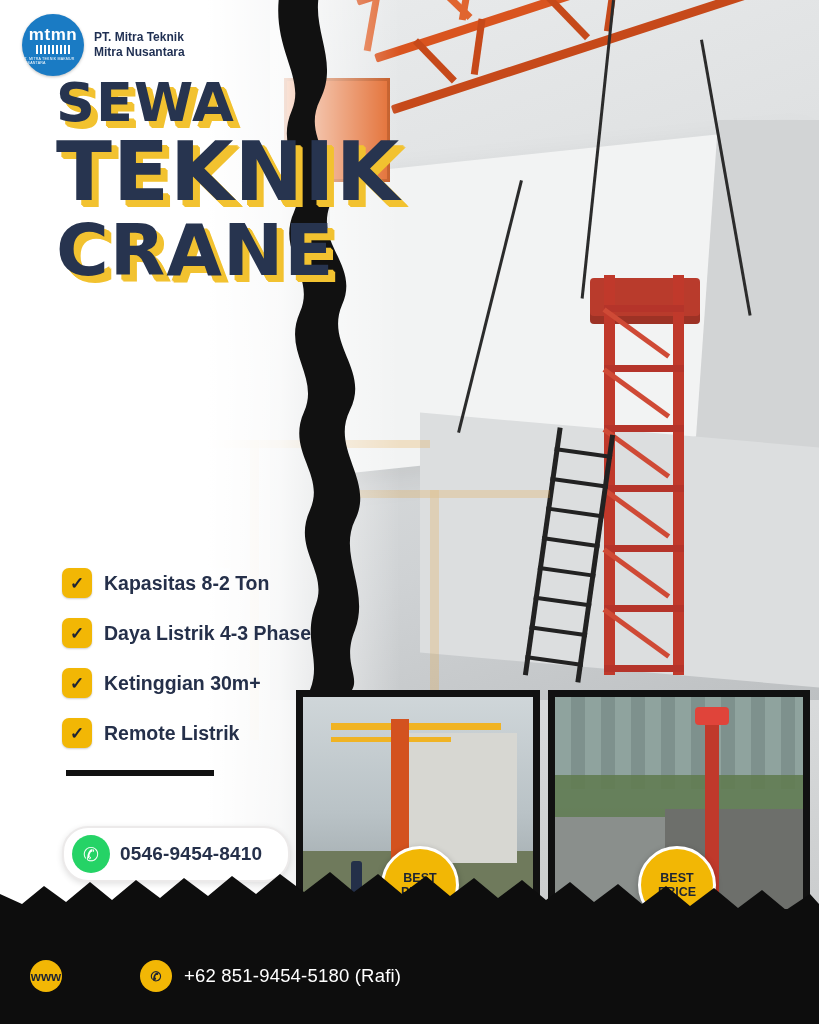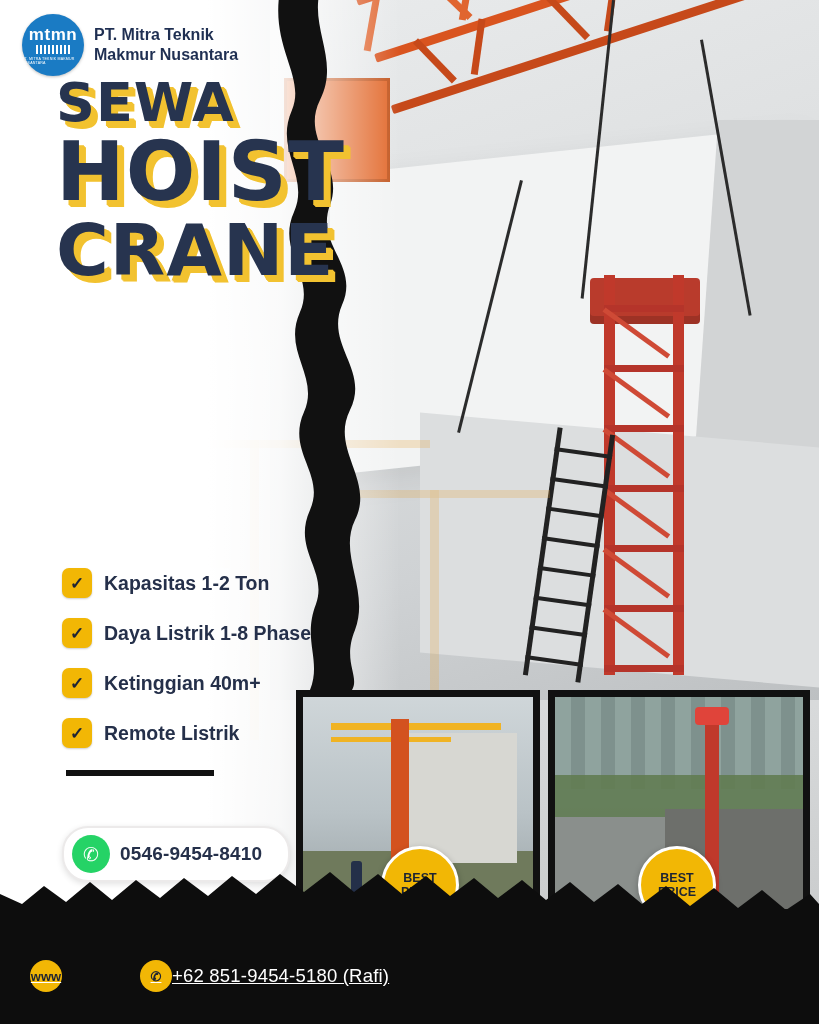--- a/index.html
+++ b/index.html
@@ -112,21 +112,21 @@
     width:62px;height:62px;border-radius:50%;
     background:#1a7bc4;
     display:flex;flex-direction:column;align-items:center;justify-content:center;
     color:#fff;box-shadow:0 1px 3px rgba(0,0,0,.25);
   }
   .logo-badge .mark{font-size:17px;font-weight:bold;letter-spacing:.5px;line-height:1;}
   .logo-badge .sub{font-size:3.6px;margin-top:3px;letter-spacing:.2px;}
   .logo-badge .bars{width:34px;height:9px;margin-top:2px;
     background:repeating-linear-gradient(90deg,#fff 0 2px, #1a7bc4 2px 4px);}
   .logo-text{
-    color:#1f2f52;font-weight:bold;font-size:16px;line-height:1.25;
+    color:#1f2f52;font-weight:bold;font-size:12px;line-height:1.25;
     text-shadow:0 1px 0 rgba(255,255,255,.6);
   }
 
   
   .headline{
     position:absolute;left:56px;top:78px;z-index:30;
   }
   .hl{
     font-family:"DejaVu Sans", sans-serif;
     font-weight:bold;
@@ -218,21 +218,21 @@
   .footer{
     position:absolute;left:0;bottom:0;width:819px;height:112px;background:#0d0d0d;z-index:40;
   }
   .tear{
     position:absolute;left:0;bottom:104px;width:819px;height:60px;z-index:41;
   }
   .footer-row{
     position:absolute;left:0;bottom:0;width:819px;height:96px;
     display:flex;align-items:center;z-index:45;color:#fff;
   }
-  .f-item{display:flex;align-items:center;text-decoration:underline;}
+  .f-item{display:flex;align-items:center;gap:12px;}
   .f-left{margin-left:30px;}
   .f-right{margin-left:78px;}
   .f-icon{
     width:32px;height:32px;border-radius:50%;background:#f2b705;
     display:flex;align-items:center;justify-content:center;color:#1d2433;font-size:13px;font-weight:bold;
   }
   .f-text{font-size:18.5px;letter-spacing:.2px;}
 </style>
 </head>
 <body>
@@ -325,43 +325,43 @@
   </div>
 
   <div class="logo-row">
     <div class="logo-badge">
       <div class="mark">mtmn</div>
       <div class="bars"></div>
       <div class="sub">PT. MITRA TEKNIK MAKMUR NUSANTARA</div>
     </div>
     <div class="logo-text">
       <div>PT. Mitra Teknik</div>
-      <div>Makmur Nusantara</div>
+      <div>Mitra Nusantara</div>
     </div>
   </div>
 
   <div class="headline">
     <div class="hl hl1">SEWA</div>
-    <div class="hl hl2">HOIST</div>
+    <div class="hl hl2">TEKNIK</div>
     <div class="hl hl3">CRANE</div>
   </div>
 
 
   <div class="features">
     <div class="feat">
       <div class="check">✓</div>
-      <div class="feat-label">Kapasitas 1-2 Ton</div>
+      <div class="feat-label">Kapasitas 8-2 Ton</div>
     </div>
     <div class="feat">
       <div class="check">✓</div>
-      <div class="feat-label">Daya Listrik 1-8 Phase</div>
+      <div class="feat-label">Daya Listrik 4-3 Phase</div>
     </div>
     <div class="feat">
       <div class="check">✓</div>
-      <div class="feat-label">Ketinggian 40m+</div>
+      <div class="feat-label">Ketinggian 30m+</div>
     </div>
     <div class="feat">
       <div class="check">✓</div>
       <div class="feat-label">Remote Listrik</div>
     </div>
   </div>
 
   <div class="divider"></div>
 
   <div class="phone-pill">

